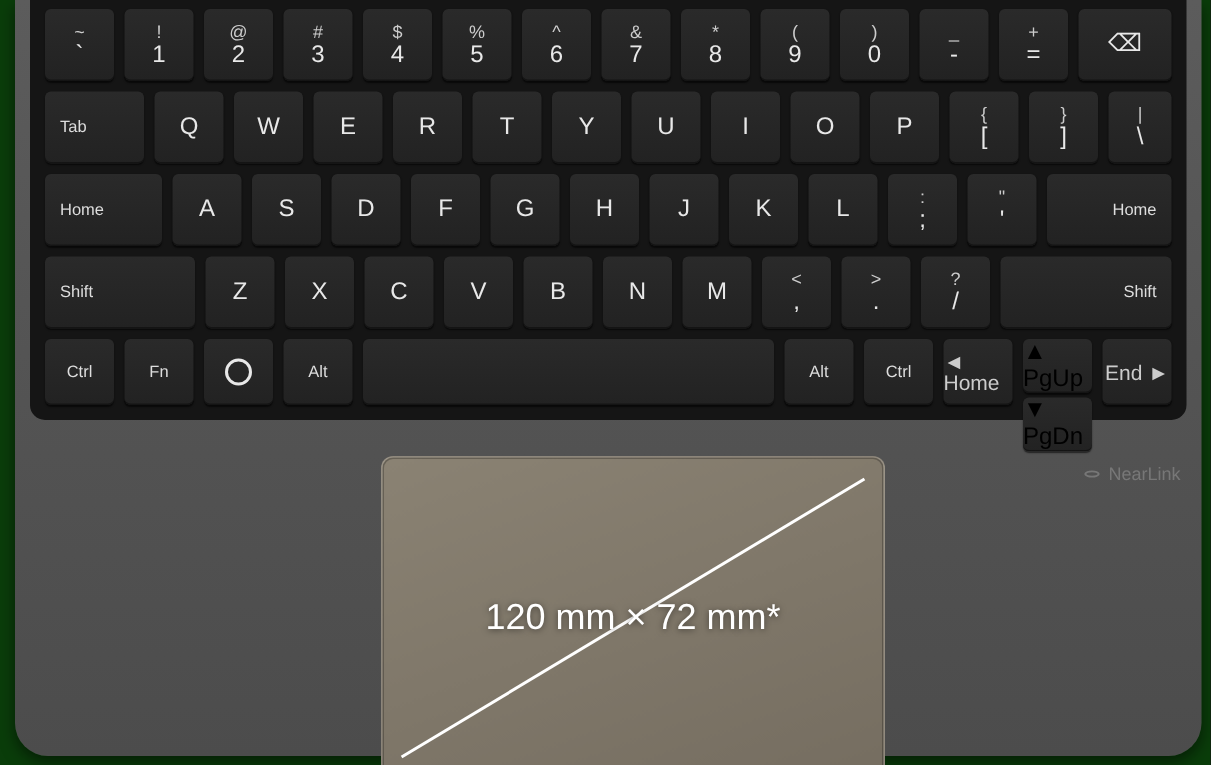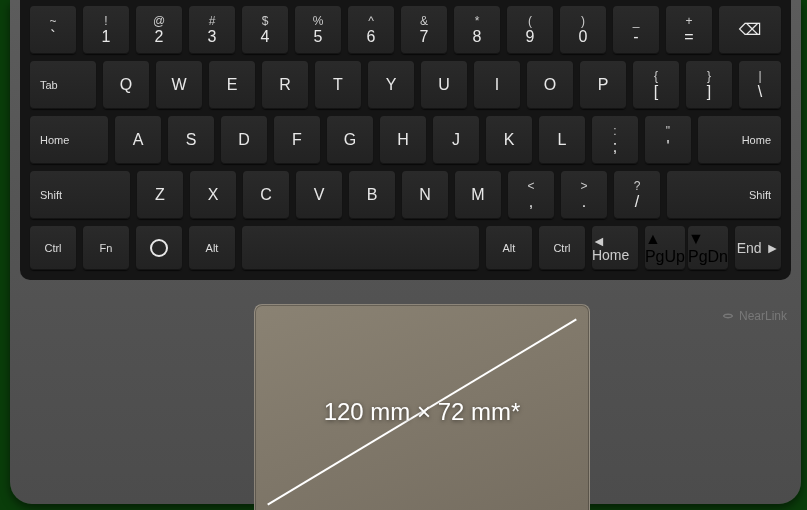--- a/index.html
+++ b/index.html
@@ -54,21 +54,21 @@
   .key .mod { font-size: 11px; color: #ddd; }
   .key .tiny { font-size: 14px; color: #ccc; }
   .w1 { flex: 0 0 46px; }
   .wTab { flex: 0 0 66px; align-items: flex-start; padding-left: 10px; }
   .wCaps { flex: 0 0 78px; align-items: flex-start; padding-left: 10px; }
   .wShift { flex: 0 0 100px; align-items: flex-start; padding-left: 10px; }
   .wShiftR { flex: 1 1 auto; align-items: flex-end; padding-right: 10px; }
   .wEnter { flex: 0 0 76px; align-items: flex-end; padding-right: 10px; }
   .wSpace { flex: 1 1 auto; }
   .wBksp { flex: 0 0 46px; }
-  .navstack { flex: 0 0 46px; display: flex; flex-direction: row; gap: 3px; background: none; box-shadow: none; }
+  .navstack { flex: 0 0 46px; display: flex; flex-direction: column; gap: 3px; background: none; box-shadow: none; }
   .navstack .half { flex: 1; background: linear-gradient(180deg,#2a2a2a,#222); border-radius:4px; display:flex; align-items:center; justify-content:center; box-shadow: inset 0 -1px 0 rgba(0,0,0,0.4), 0 1px 1px rgba(0,0,0,0.6); }
   .ring { width:18px; height:18px; border:2px solid #e8e8e8; border-radius:50%; }
 
   .touchpad {
     position: absolute;
     top: 304px;
     left: 244px;
     width: 336px;
     height: 216px;
     background: linear-gradient(160deg, #8a8273 0%, #756d60 100%);

